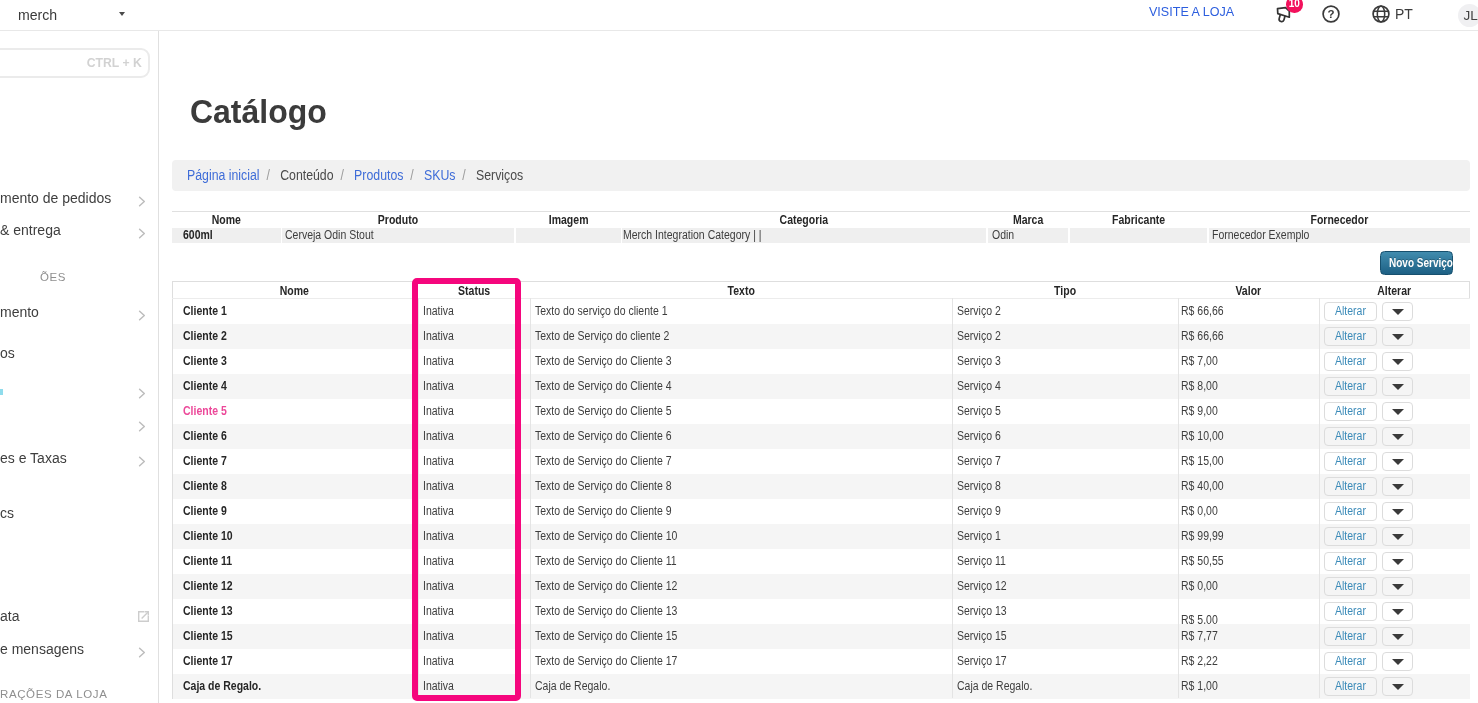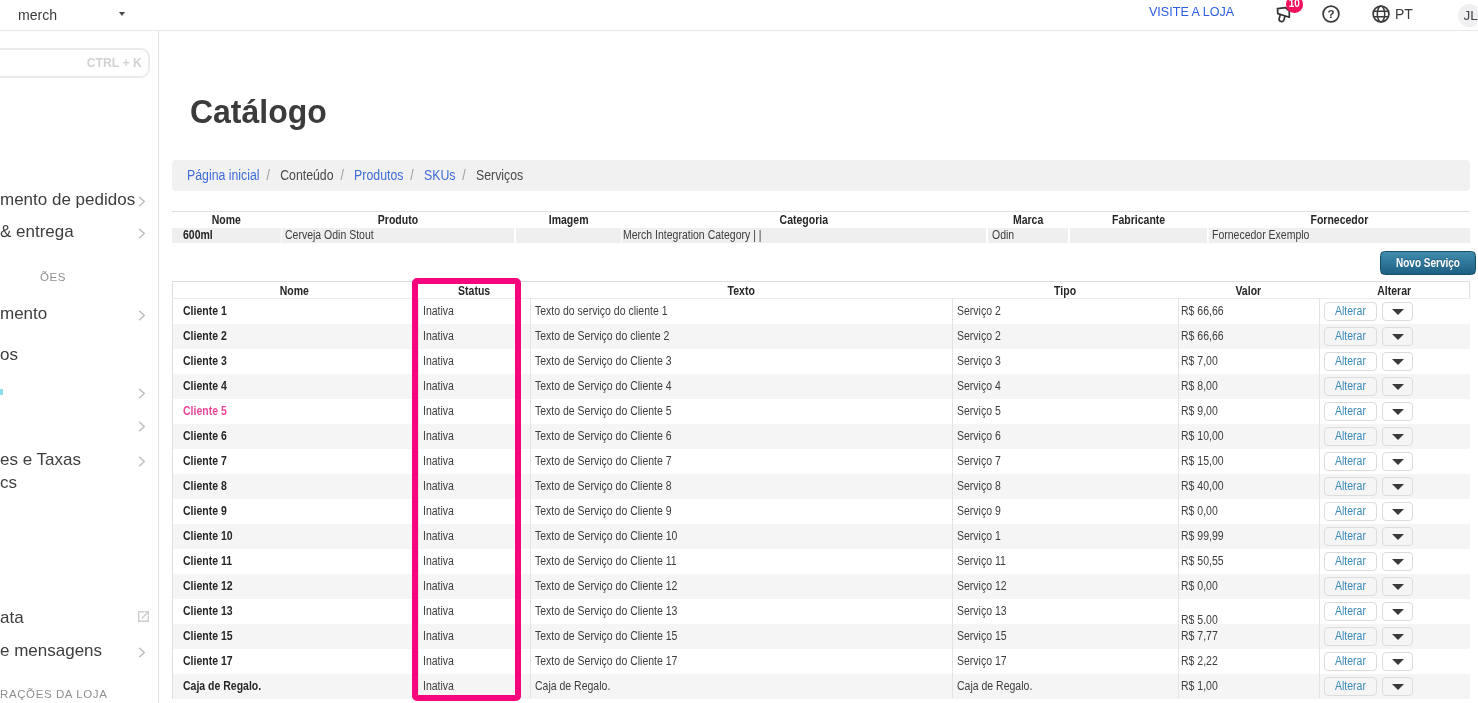--- a/index.html
+++ b/index.html
@@ -6,21 +6,21 @@
 .abs{position:absolute;}
 .cx{display:inline-block;transform:scaleX(.84);transform-origin:0 50%;white-space:nowrap;}
 .cxc{display:inline-block;transform:scaleX(.84);transform-origin:50% 50%;white-space:nowrap;}
 .hl{font-weight:bold;font-size:12.5px;color:#262626;}
 .cell{background:#efefef;height:15px;top:227.5px;}
 .rowtext{font-size:12.5px;color:#3d3d3d;line-height:25px;height:25px;white-space:nowrap;}
 .vline{position:absolute;width:1px;background:#e4e4e4;}
 .btn-alt{position:absolute;left:1323.5px;width:53px;height:19px;background:transparent;border:1px solid #dcdcdc;border-radius:4px;text-align:center;font-size:12.5px;color:#3a8ab8;line-height:17px;}
 .btn-car{position:absolute;left:1382px;width:31px;height:19px;background:transparent;border:1px solid #dcdcdc;border-radius:4px;}
 .caret{position:absolute;left:50%;top:50%;margin-left:-6px;margin-top:-2.5px;width:0;height:0;border-left:6px solid transparent;border-right:6px solid transparent;border-top:6px solid #3a3a3a;}
-.mi{position:absolute;font-size:17px;color:#3e3e3e;white-space:nowrap;left:0;}
+.mi{position:absolute;font-size:14px;color:#3e3e3e;white-space:nowrap;left:0;}
 .chev{position:absolute;left:137.5px;}
 .sech{position:absolute;font-size:11.5px;color:#8f8f8f;white-space:nowrap;left:0;letter-spacing:.6px;}
 </style></head>
 <body>
 <div class="abs" style="left:0;top:0;width:1478px;height:31px;background:#fff;border-bottom:1px solid #e8e8e8;"></div>
 <div class="abs" style="left:18px;top:6px;font-size:15px;color:#3a3a3a;"><span class="cx" style="transform:scaleX(.94);">merch</span></div>
 <div class="abs" style="left:119px;top:12px;width:0;height:0;border-left:3.5px solid transparent;border-right:3.5px solid transparent;border-top:4px solid #4a4a4a;"></div>
 <div class="abs" style="left:1149px;top:4px;font-size:13.5px;color:#2c5ede;"><span class="cx" style="transform:scaleX(.93);">VISITE A LOJA</span></div>
 <svg class="abs" style="left:1272px;top:4px;" width="22" height="20" viewBox="0 0 22 20" fill="none">
 <path d="M5.5 4.6 L13.6 3.6 L17.3 7.2 L17.3 13.2 L5.8 9.6 Z" stroke="#343434" stroke-width="1.7" stroke-linejoin="round"></path>
@@ -61,21 +61,21 @@
 <div class="chev" style="top:385px;"><svg width="8" height="11" viewBox="0 0 8 11" fill="none">
       <path d="M1.6 1.3 L6.3 5.5 L1.6 9.7" stroke="#bdbdbd" stroke-width="1.5" stroke-linecap="round" stroke-linejoin="round"></path>
     </svg></div>
 <div class="chev" style="top:418px;"><svg width="8" height="11" viewBox="0 0 8 11" fill="none">
       <path d="M1.6 1.3 L6.3 5.5 L1.6 9.7" stroke="#bdbdbd" stroke-width="1.5" stroke-linecap="round" stroke-linejoin="round"></path>
     </svg></div>
 <div class="mi" style="top:449.5px;">es e Taxas</div>
 <div class="chev" style="top:452.5px;"><svg width="8" height="11" viewBox="0 0 8 11" fill="none">
       <path d="M1.6 1.3 L6.3 5.5 L1.6 9.7" stroke="#bdbdbd" stroke-width="1.5" stroke-linecap="round" stroke-linejoin="round"></path>
     </svg></div>
-<div class="mi" style="top:473px;">cs</div>
+<div class="mi" style="top:505px;">cs</div>
 <div class="mi" style="top:607.5px;">ata</div>
 <svg class="abs" style="left:136px;top:609px;" width="15" height="15" viewBox="0 0 15 15" fill="none">
 <path d="M8.2 2.7 H2.7 V12.3 H12.3 V6.8" stroke="#cdcdcd" stroke-width="1.4"></path>
 <path d="M5.6 9.4 L12.1 2.9" stroke="#cdcdcd" stroke-width="1.4"></path>
 <path d="M8.6 2.7 H12.3 V6.4" stroke="#cdcdcd" stroke-width="1.4"></path>
 </svg>
 <div class="mi" style="top:641px;">e mensagens</div>
 <div class="chev" style="top:644px;"><svg width="8" height="11" viewBox="0 0 8 11" fill="none">
       <path d="M1.6 1.3 L6.3 5.5 L1.6 9.7" stroke="#bdbdbd" stroke-width="1.5" stroke-linecap="round" stroke-linejoin="round"></path>
     </svg></div>
@@ -96,21 +96,21 @@
 <div class="abs cell" style="left:515.8px;width:105.0px;"></div>
 <div class="abs cell" style="left:622.2px;width:364.0999999999999px;"></div>
 <div class="abs cell" style="left:987.8px;width:80.70000000000005px;"></div>
 <div class="abs cell" style="left:1070.2px;width:137.0px;"></div>
 <div class="abs cell" style="left:1208.7px;width:261.29999999999995px;"></div>
 <div class="abs" style="left:183.0px;top:227.5px;font-size:12.5px;color:#3d3d3d;line-height:15px;font-weight:bold;color:#262626;"><span class="cx">600ml</span></div>
 <div class="abs" style="left:285.0px;top:227.5px;font-size:12.5px;color:#3d3d3d;line-height:15px;"><span class="cx">Cerveja Odin Stout</span></div>
 <div class="abs" style="left:623.0px;top:227.5px;font-size:12.5px;color:#3d3d3d;line-height:15px;"><span class="cx">Merch Integration Category | |</span></div>
 <div class="abs" style="left:991.5px;top:227.5px;font-size:12.5px;color:#3d3d3d;line-height:15px;"><span class="cx">Odin</span></div>
 <div class="abs" style="left:1211.5px;top:227.5px;font-size:12.5px;color:#3d3d3d;line-height:15px;"><span class="cx">Fornecedor Exemplo</span></div>
-<div class="abs" style="left:1380px;top:250.5px;width:96px;height:24px;border-radius:4.5px;
+<div class="abs" style="left:1380px;top:250.5px;width:73px;height:24px;border-radius:4.5px;
 background:linear-gradient(#418cae,#1d6084);border:1px solid #17506e;text-align:center;">
 <span class="cxc" style="transform:scaleX(.8);font-size:12.5px;font-weight:bold;color:#fff;line-height:22px;text-shadow:0 -1px 0 rgba(0,0,0,.25);">Novo Serviço</span></div>
 <div class="abs" style="left:172.0px;top:280.5px;width:1298.0px;height:418.0px;border:1px solid #dedede;background:#fff;"></div>
 <div class="abs hl" style="left:172.0px;top:283.5px;width:245.5px;text-align:center;"><span class="cxc">Nome</span></div>
 <div class="abs hl" style="left:417.5px;top:283.5px;width:112.5px;text-align:center;"><span class="cxc">Status</span></div>
 <div class="abs hl" style="left:530.0px;top:283.5px;width:422.0px;text-align:center;"><span class="cxc">Texto</span></div>
 <div class="abs hl" style="left:952.0px;top:283.5px;width:226.0px;text-align:center;"><span class="cxc">Tipo</span></div>
 <div class="abs hl" style="left:1178.0px;top:283.5px;width:140.70000000000005px;text-align:center;"><span class="cxc">Valor</span></div>
 <div class="abs hl" style="left:1318.7px;top:283.5px;width:151.29999999999995px;text-align:center;"><span class="cxc">Alterar</span></div>
 <div class="abs" style="left:172.0px;top:298.0px;width:1298.0px;height:1px;background:#ececec;"></div>

